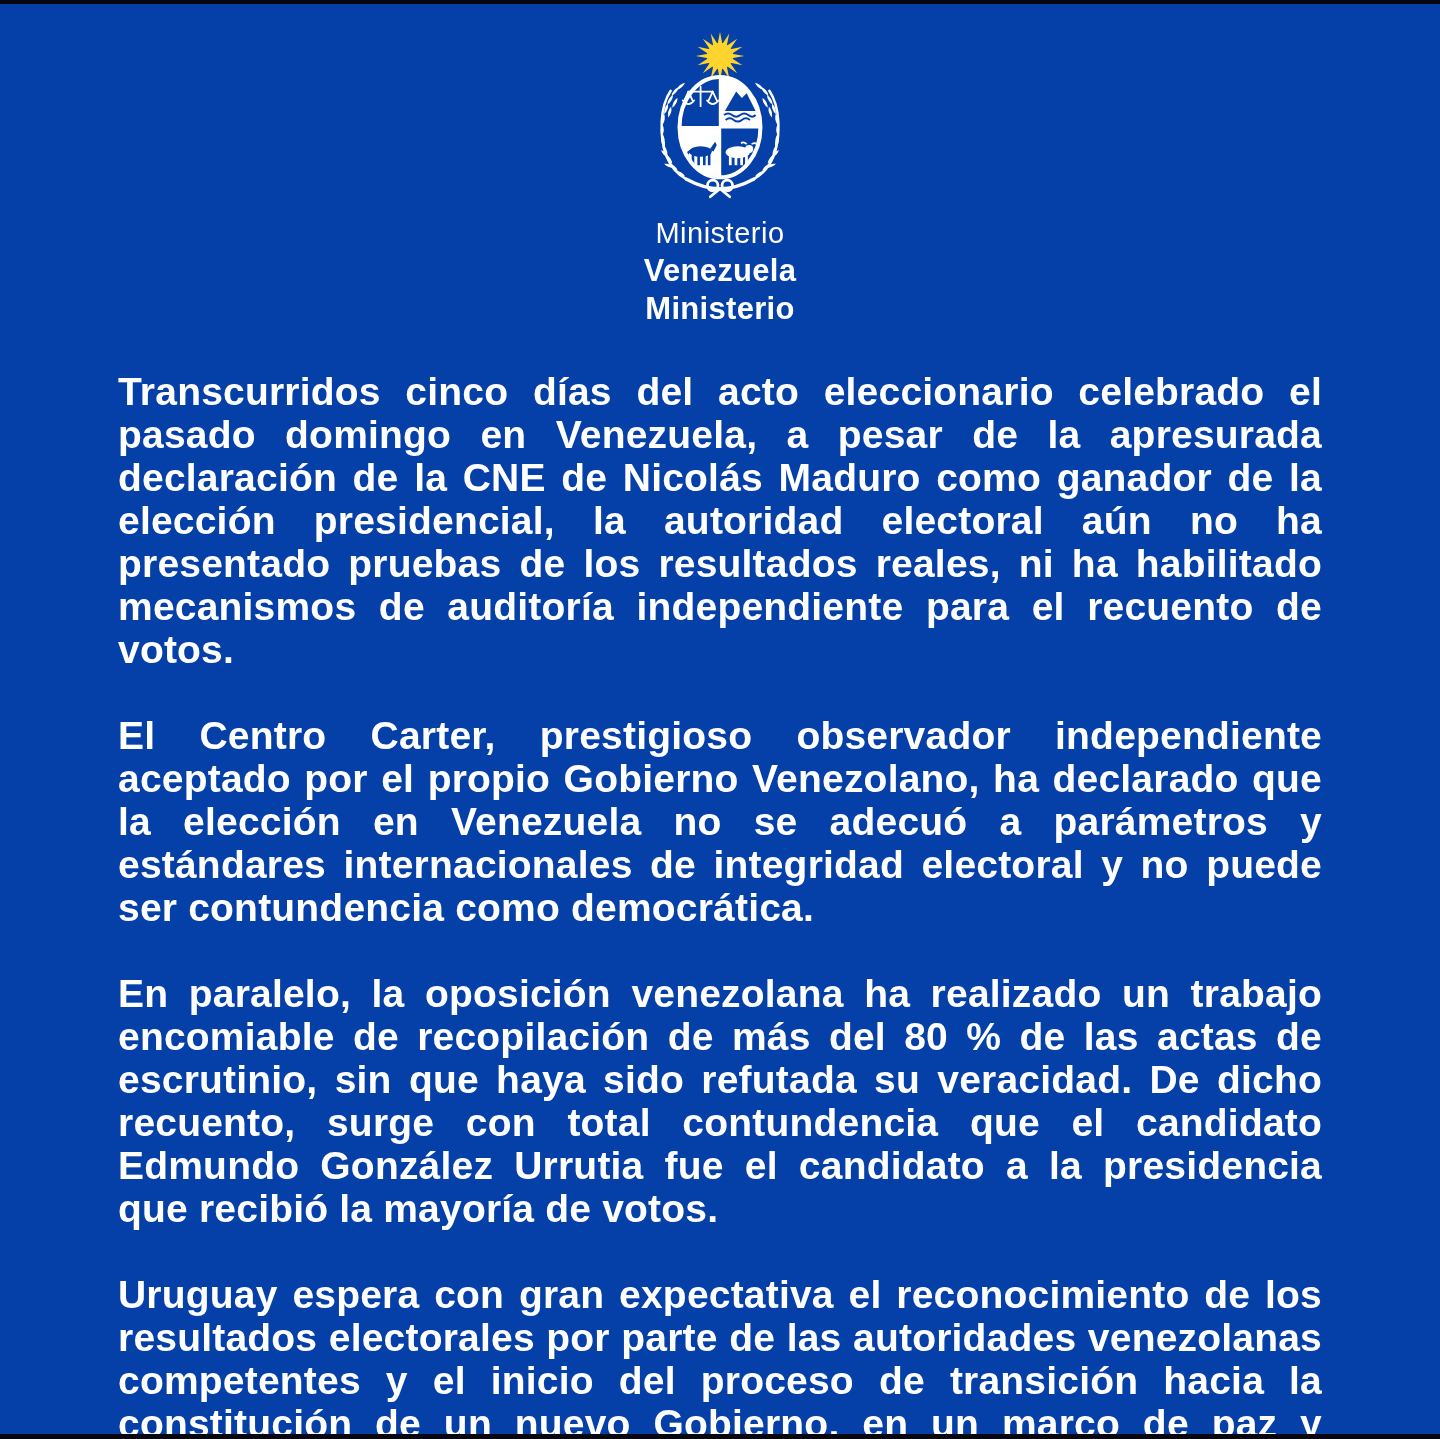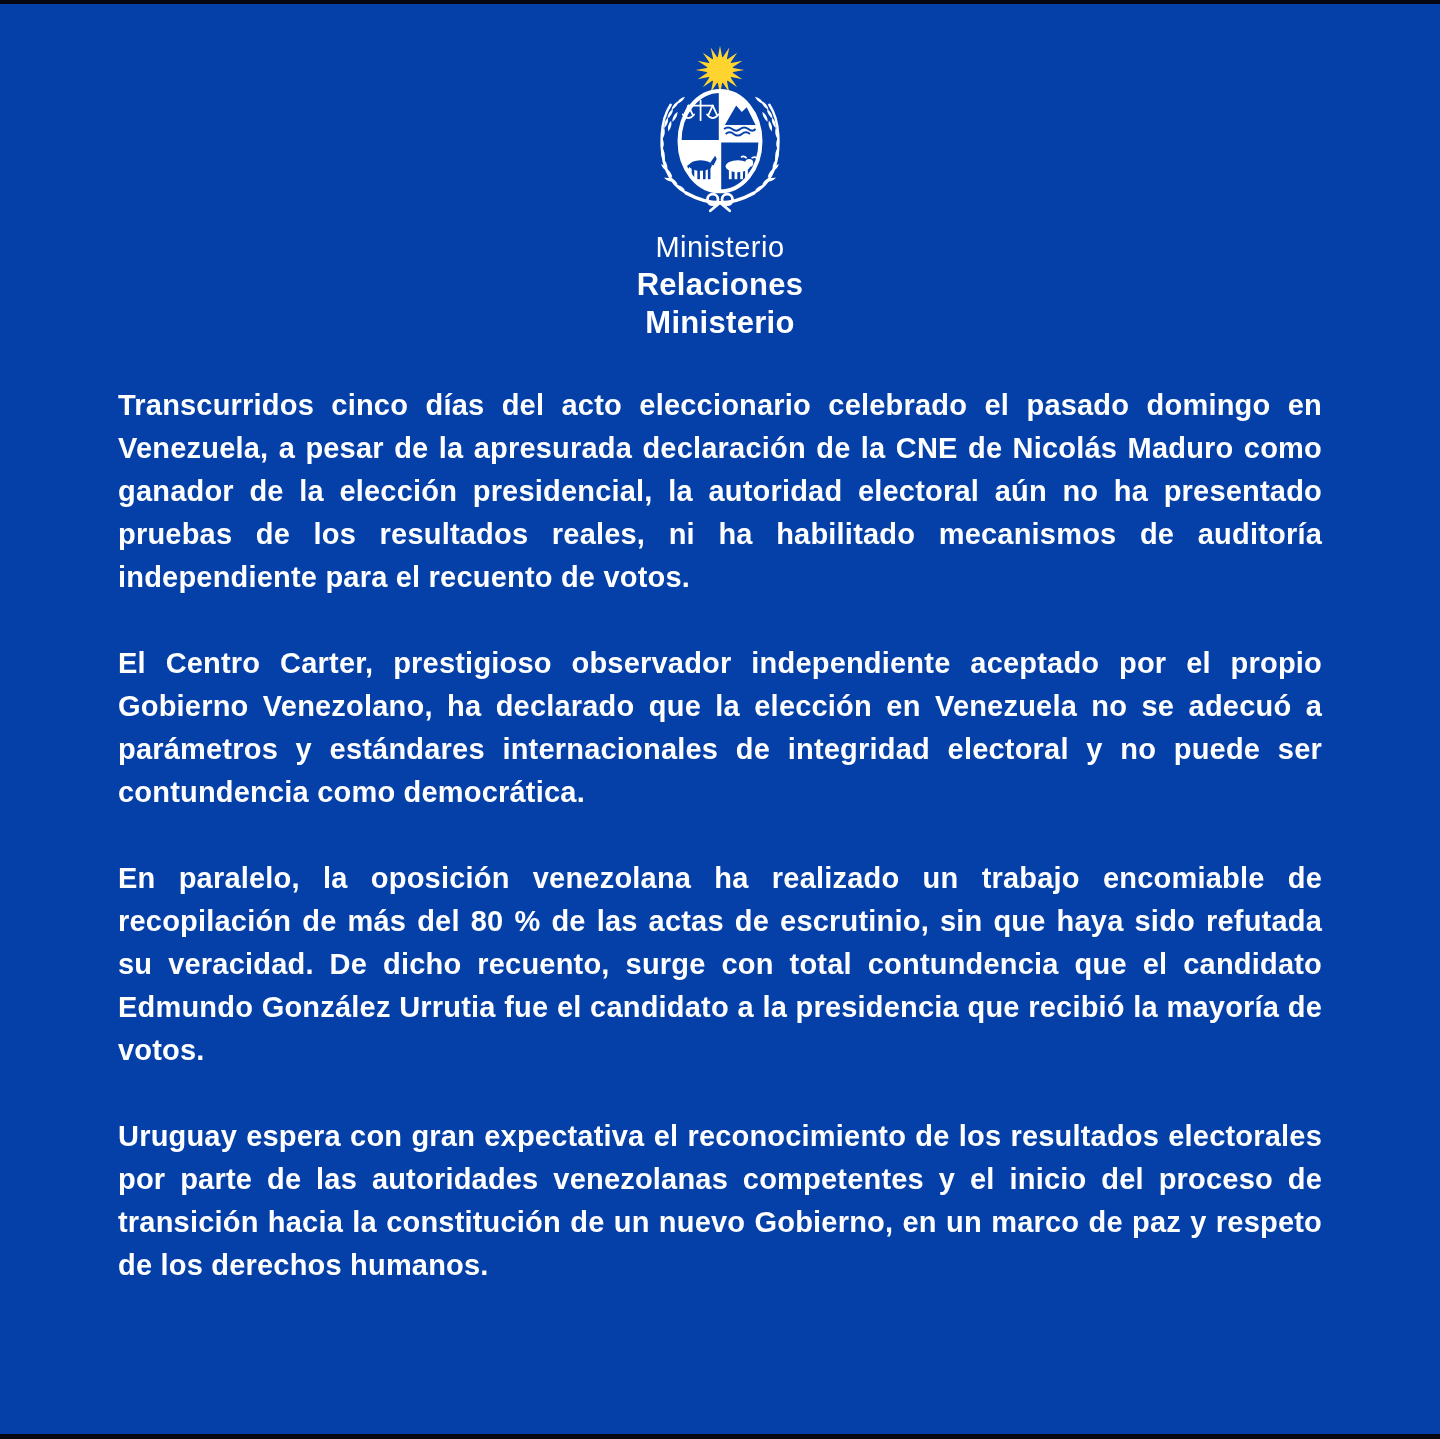--- a/index.html
+++ b/index.html
@@ -15,21 +15,21 @@
     background: #070712;
   }
   .edge-strip.top { top: 0; height: 4px; }
   .edge-strip.bottom { bottom: 0; height: 5px; }
 
   .header {
     width: 100%;
     display: flex;
     flex-direction: column;
     align-items: center;
-    padding-top: 36px;
+    padding-top: 22px;
   }
   .crest { display: block; }
   .ministry-name {
     margin-top: 14px;
     text-align: center;
     color: #FFFFFF;
     line-height: 38px;
   }
   .ministry-name .light {
     font-size: 29px;
@@ -42,21 +42,21 @@
     letter-spacing: 0.3px;
   }
 
   .statement {
     width: 1204px;
     margin: 42px auto 0 auto;
     color: #FFFFFF;
   }
   .statement p {
     margin: 0 0 43px 0;
-    font-size: 29px;
+    font-size: 39px;
     font-weight: 700;
     line-height: 43px;
     text-align: justify;
     text-align-last: left;
     letter-spacing: 0.2px;
   }
 </style>
 </head>
 <body>
 
@@ -158,21 +158,21 @@
         <circle cx="91" cy="202" r="6.5"></circle>
         <circle cx="109" cy="202" r="6.5"></circle>
         <line x1="100" y1="206" x2="88" y2="216"></line>
         <line x1="100" y1="206" x2="112" y2="216"></line>
       </g>
     </g>
   </svg>
 
   <div class="ministry-name">
     <div class="light">Ministerio</div>
-    <div class="bold">Relaciones</div>
+    <div class="bold">Venezuela</div>
     <div class="bold">Ministerio</div>
   </div>
 </div>
 
 <div class="statement">
   <p>Transcurridos cinco días del acto eleccionario celebrado el pasado domingo en Venezuela, a pesar de la apresurada declaración de la CNE de Nicolás Maduro como ganador de la elección presidencial, la autoridad electoral aún no ha presentado pruebas de los resultados reales, ni ha habilitado mecanismos de auditoría independiente para el recuento de votos.</p>
   <p>El Centro Carter, prestigioso observador independiente aceptado por el propio Gobierno Venezolano, ha declarado que la elección en Venezuela no se adecuó a parámetros y estándares internacionales de integridad electoral y no puede ser contundencia como democrática.</p>
   <p>En paralelo, la oposición venezolana ha realizado un trabajo encomiable de recopilación de más del 80 % de las actas de escrutinio, sin que haya sido refutada su veracidad. De dicho recuento, surge con total contundencia que el candidato Edmundo González Urrutia fue el candidato a la presidencia que recibió la mayoría de votos.</p>
   <p>Uruguay espera con gran expectativa el reconocimiento de los resultados electorales por parte de las autoridades venezolanas competentes y el inicio del proceso de transición hacia la constitución de un nuevo Gobierno, en un marco de paz y respeto de los derechos humanos.</p>
 </div>

